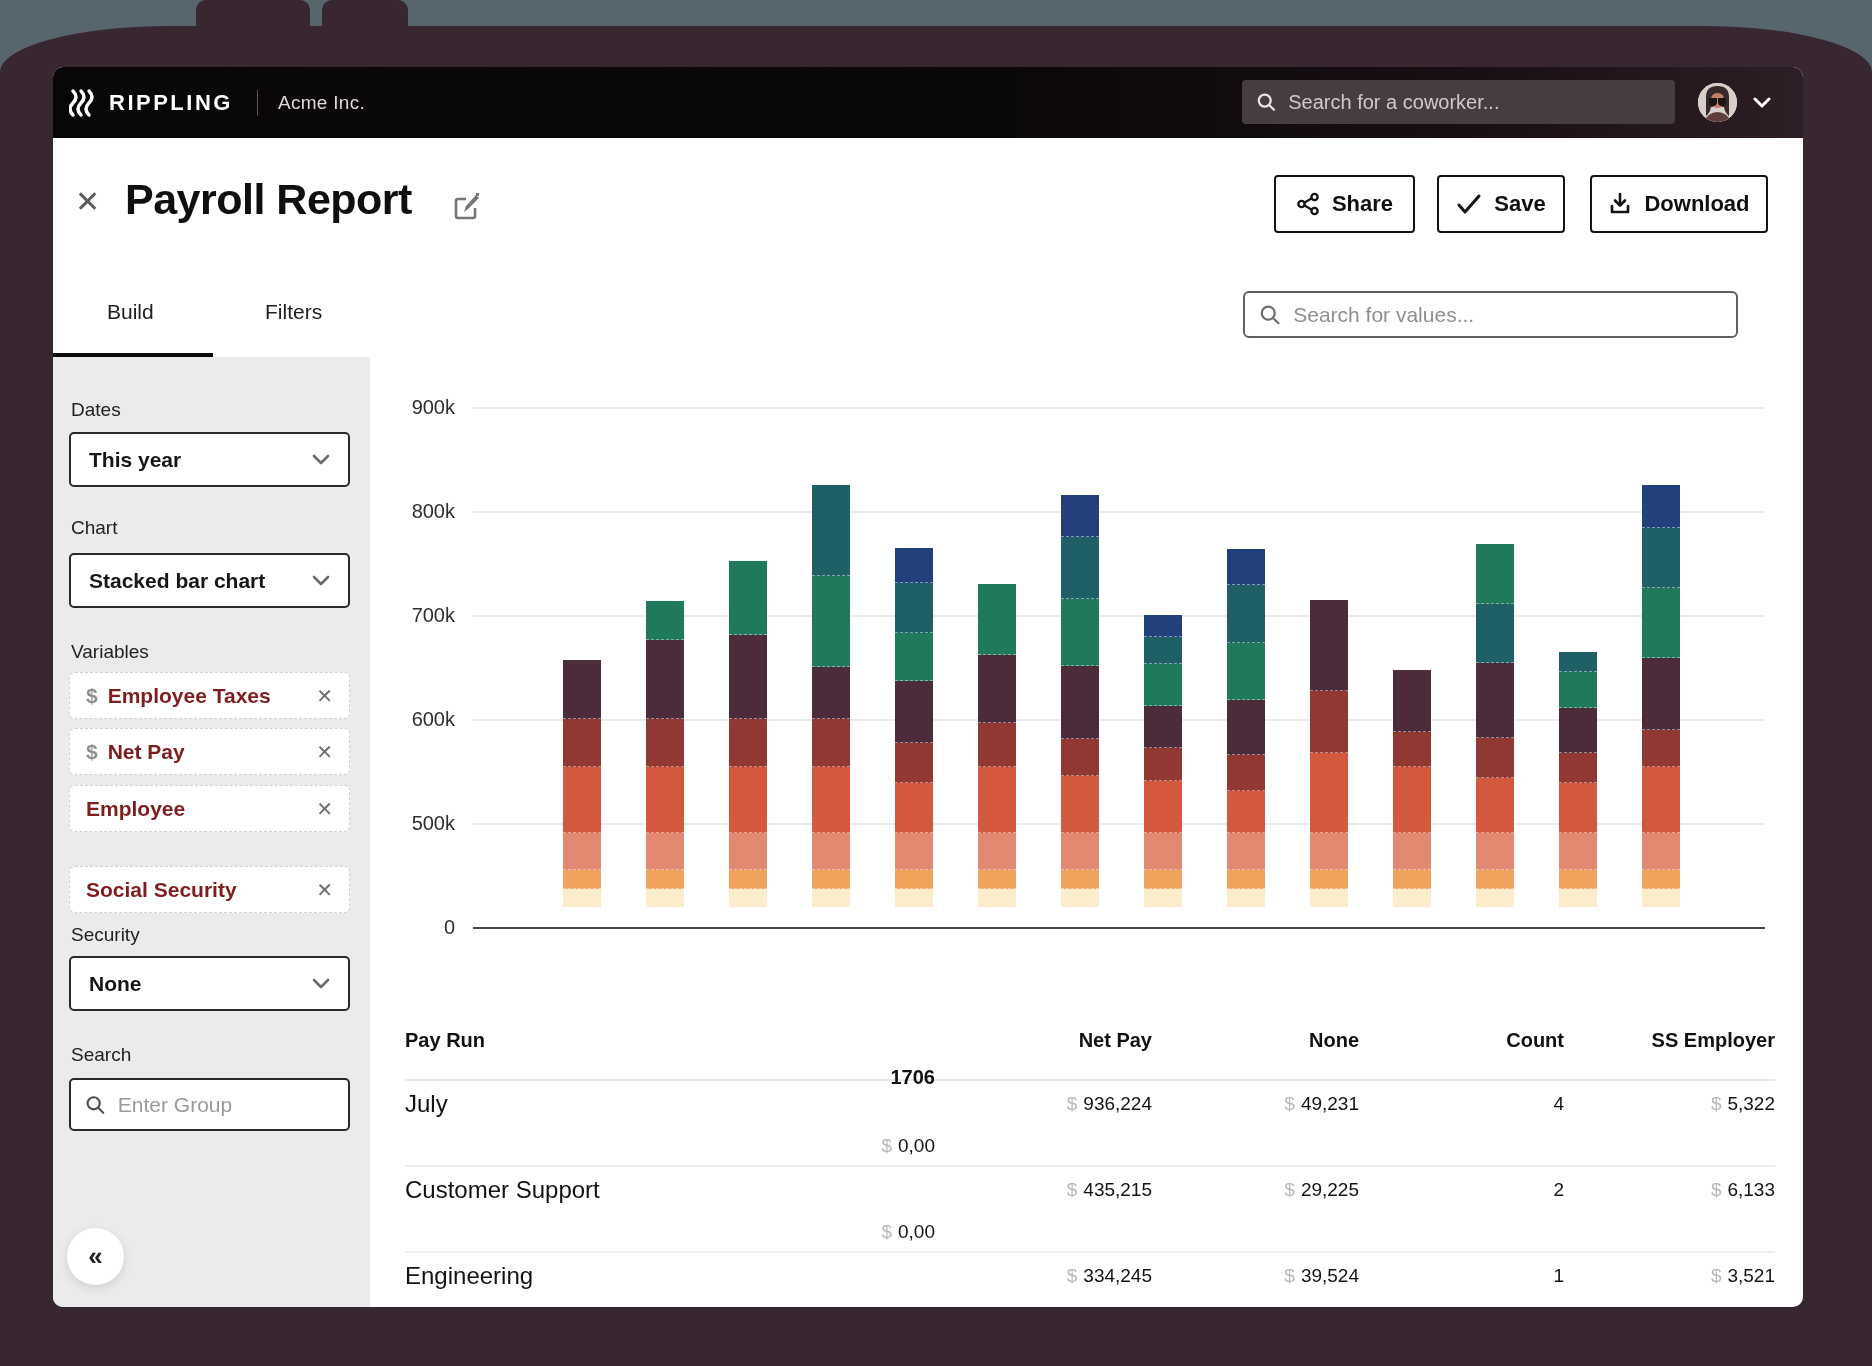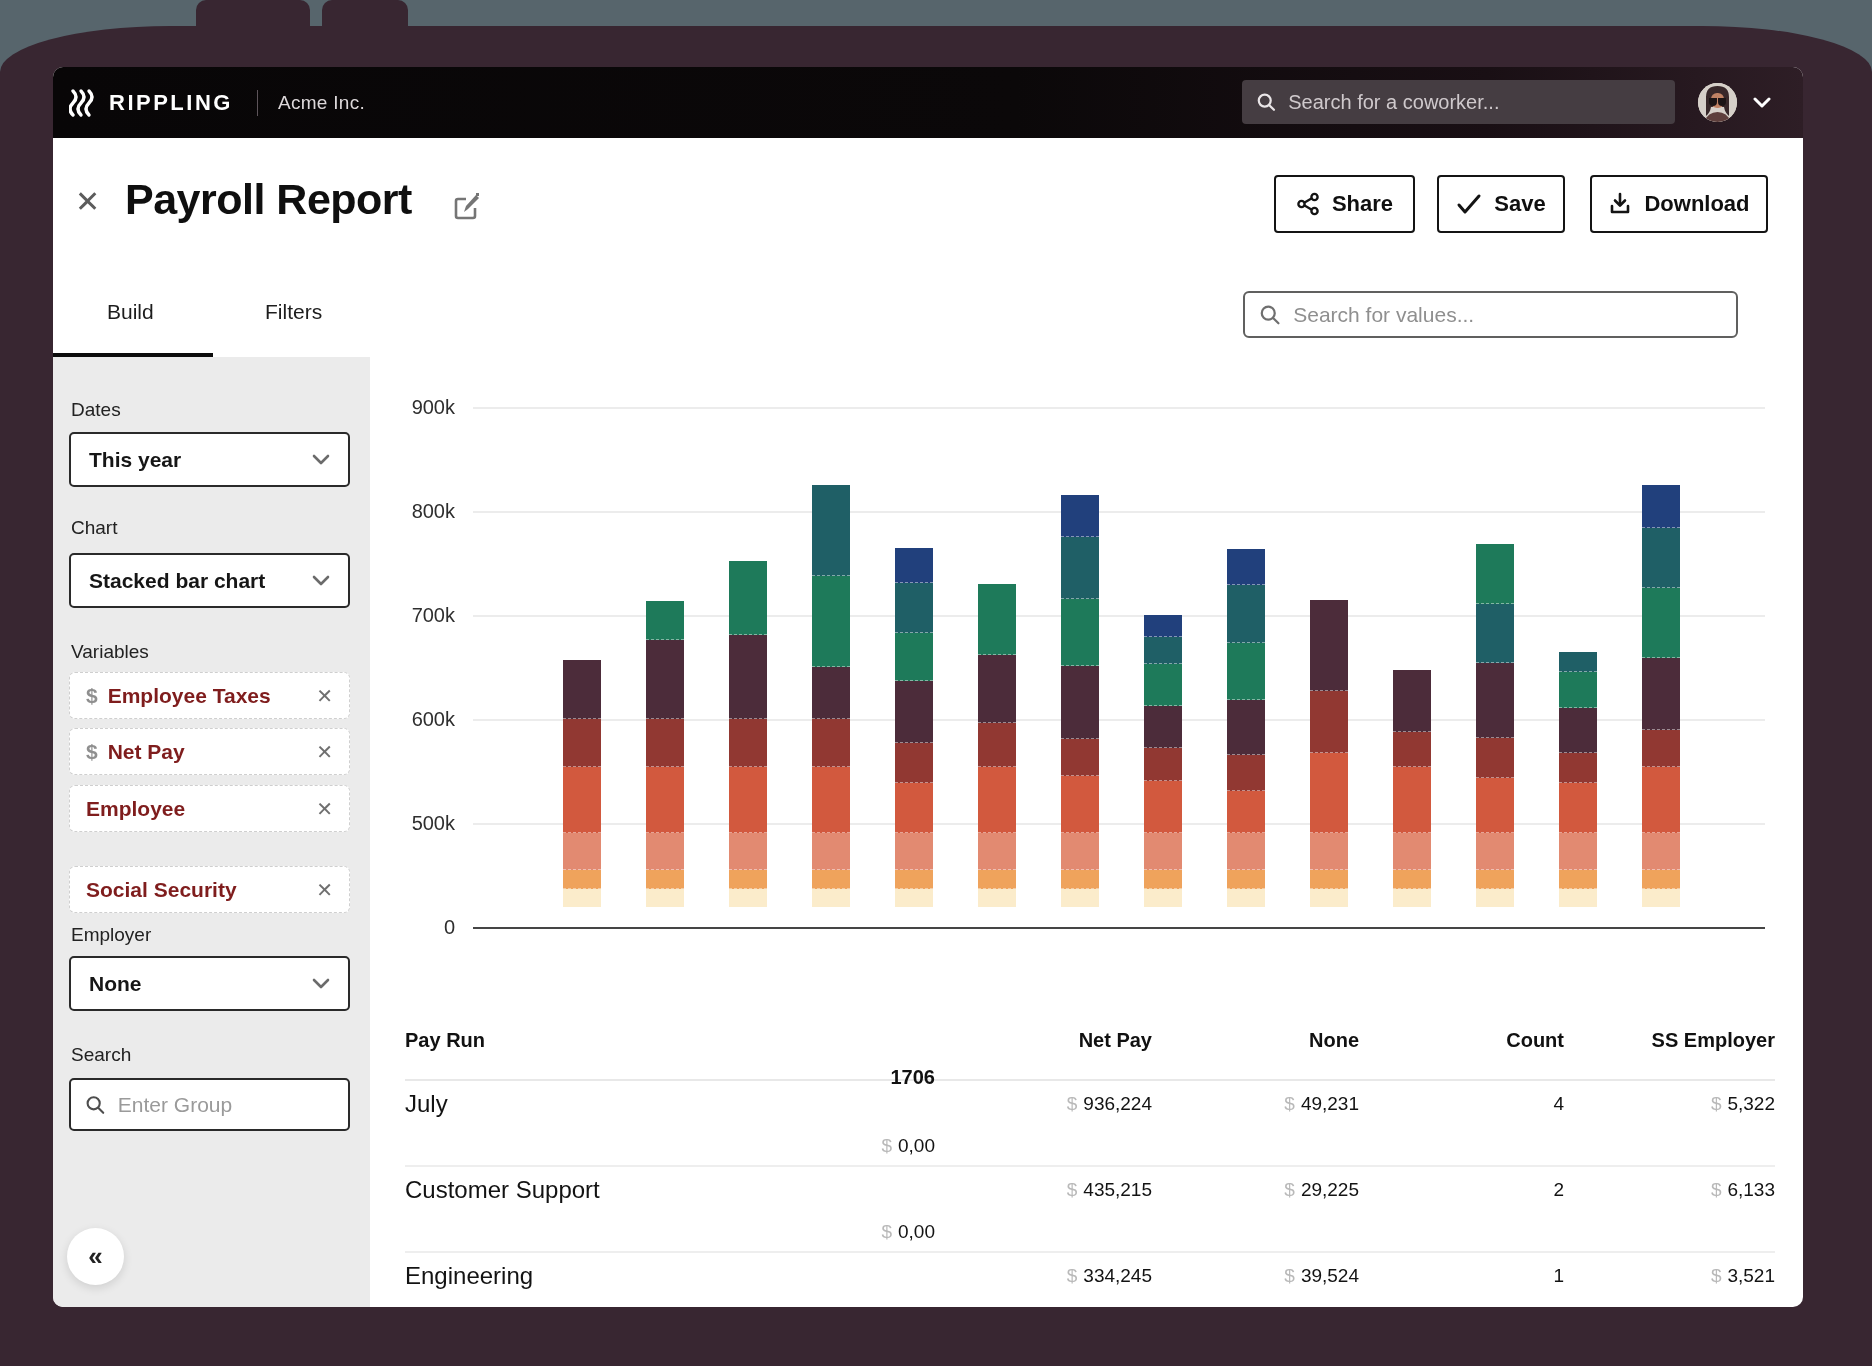--- a/index.html
+++ b/index.html
@@ -227,21 +227,21 @@
         <div class="chip" style="top: 428px;">
           <span class="chip-label">Employee</span>
           <span class="chip-x">✕</span>
         </div>
         <div class="chip" style="top: 487px; margin-top: 22px;">
           <span class="chip-label">Social Security</span>
           <span class="chip-x">✕</span>
         </div>
       </div>
 
-    <div class="side-label" style="top:567px;">Employer</div>
+    <div class="side-label" style="top:567px;">Security</div>
     <div class="dropdown" style="top:599px;">
       <span class="dd-text">None</span>
       <svg width="18" height="11" viewBox="0 0 18 11">
         <polyline points="2,2 9,9 16,2" fill="none" stroke="#6b6b6b" stroke-width="2.6" stroke-linecap="round" stroke-linejoin="round"></polyline>
       </svg>
     </div>
 
     <div class="side-label" style="top:687px;">Search</div>
     <div class="side-input" style="top:721px;">
       <svg width="24" height="24" viewBox="0 0 24 24">

